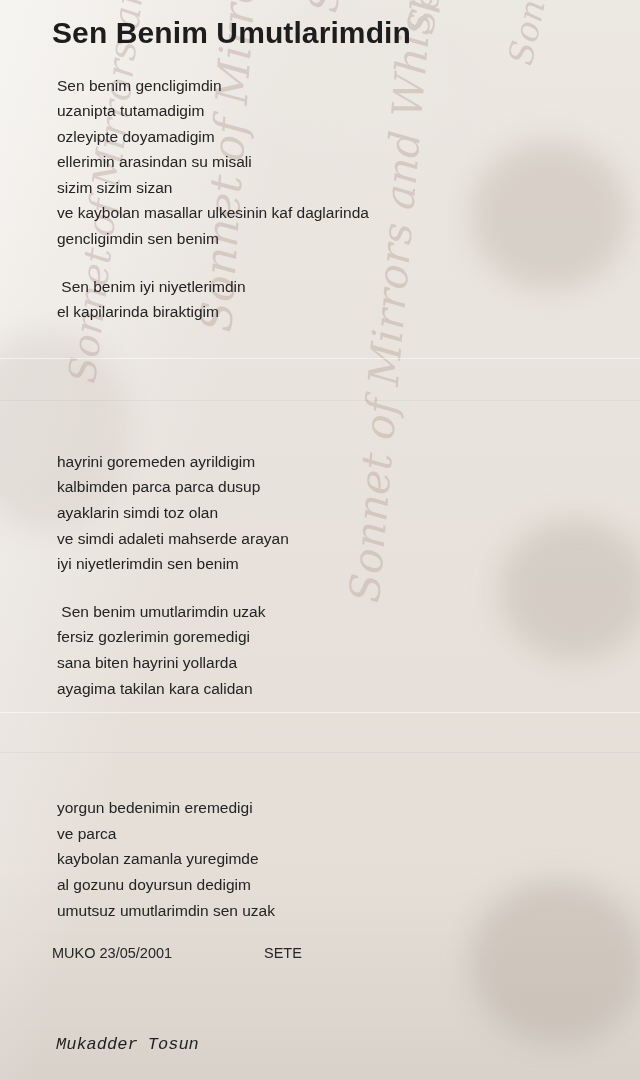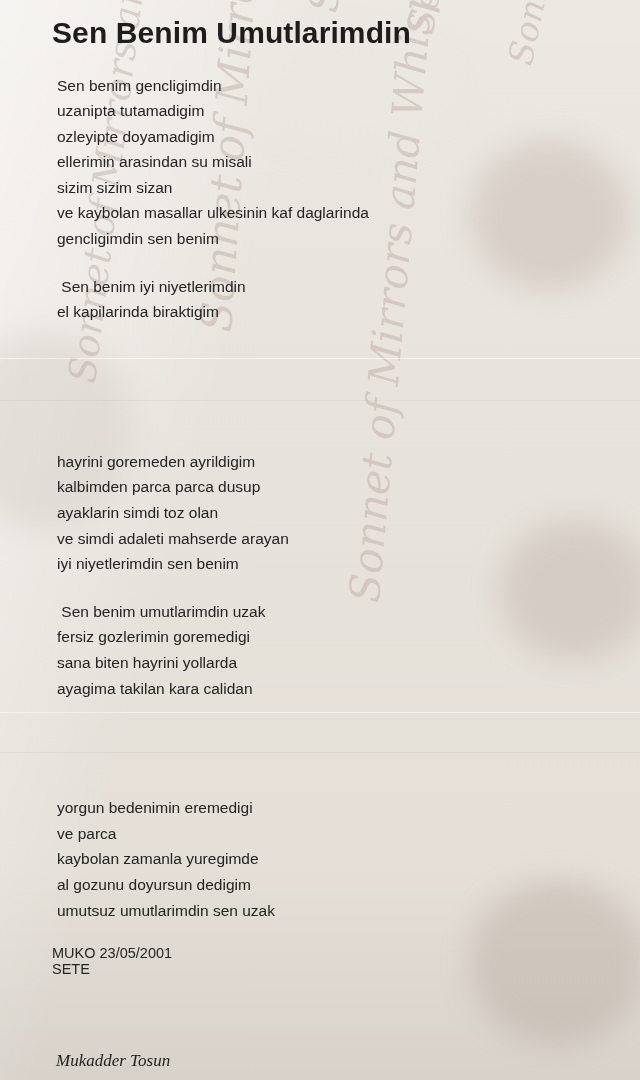--- a/index.html
+++ b/index.html
@@ -92,31 +92,30 @@
     color: #232323;
     white-space: pre;
   }
   .gap-large { height: 102px; }
   .gap-medium { height: 72px; }
 
   .credit {
     display: flex;
     font-size: 14.5px;
     color: #262626;
-    flex-direction: column;
   }
   .credit .c-date { width: 212px; }
   .credit .c-tag { }
 
   .author {
     margin-top: 74px;
     font-size: 17px;
     font-style: italic;
     color: #1f1f1f;
-    font-family: Liberation Serif, serif;
+    font-family: Liberation Mono, monospace;
     padding-left: 4px;
   }
 </style>
 </head>
 <body>
 
 <div id="page">
 
   <div class="blotch b5"></div>
   <div class="blotch b4"></div>

